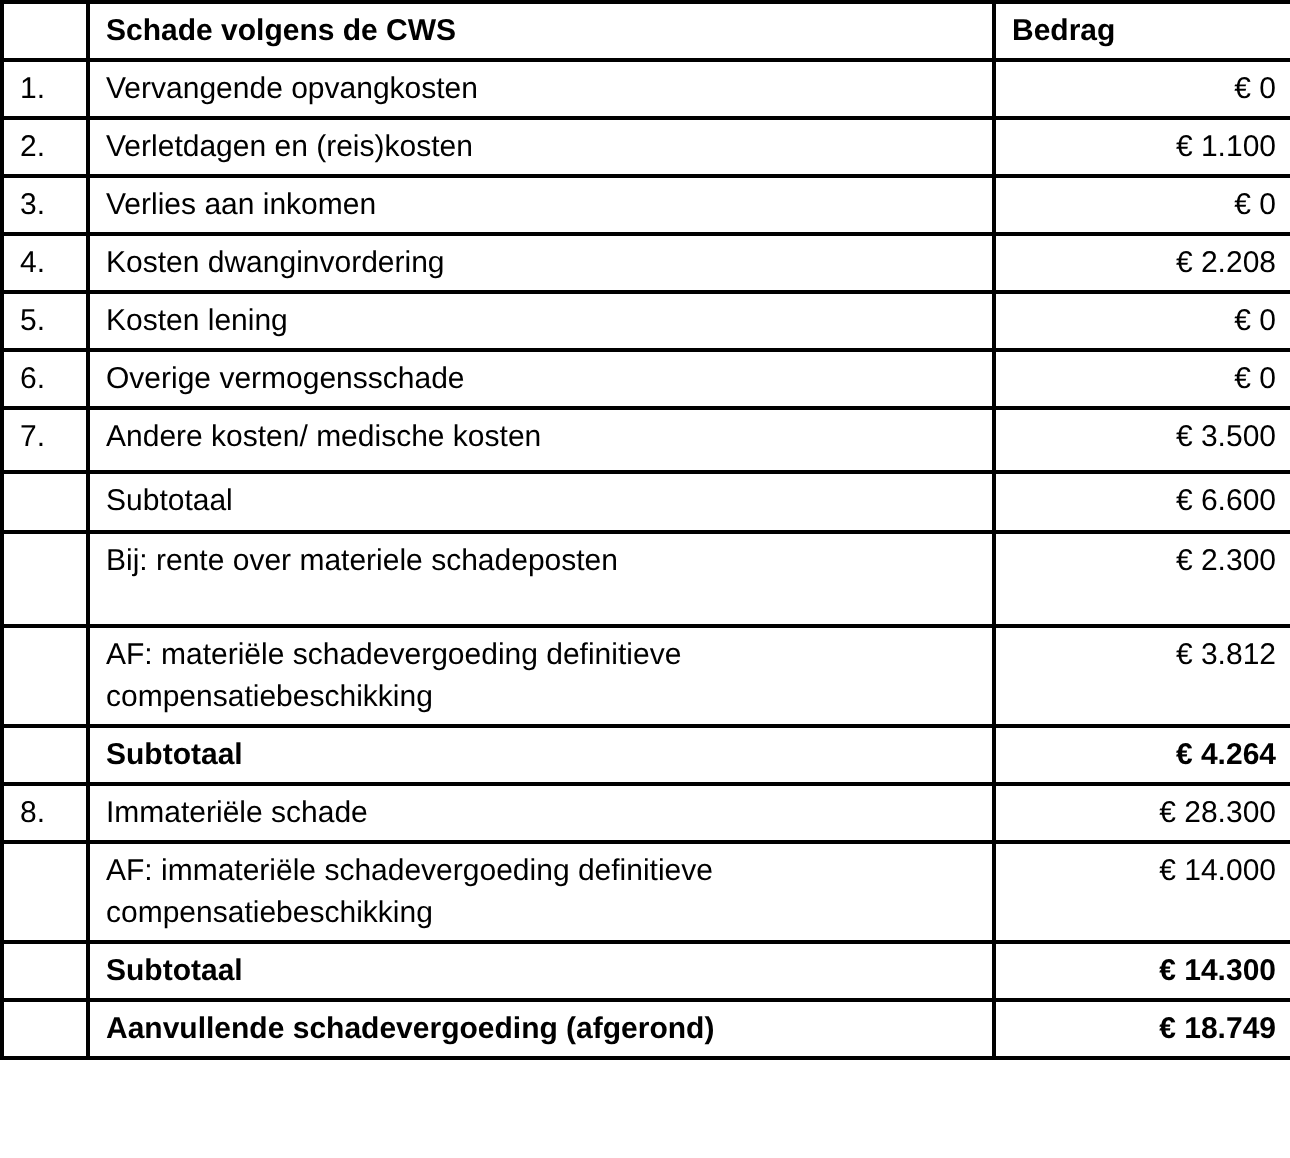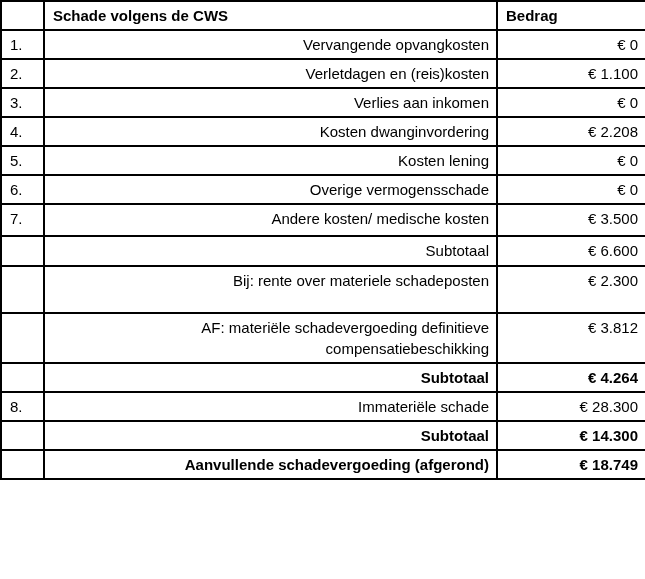--- a/index.html
+++ b/index.html
@@ -29,21 +29,21 @@
     font-weight: normal;
     overflow: hidden;
     word-wrap: break-word;
   }
   table.claims thead th {
     font-weight: bold;
     text-align: left;
     margin-left: 44px;
   }
   .col-num   { width: 43px;  text-align: left; }
-  .col-label { width: 453px; text-align: right; }
+  .col-label { width: 453px; text-align: left; }
   .col-amount{ width: 149px; text-align: right; }
   thead .col-amount { text-align: left; }
   tr.bold td { font-weight: bold; }
 </style>
 </head>
 <body>
 
 <table class="claims">
   <colgroup>
     <col style="width:43px">
@@ -111,20 +111,25 @@
       <tr class="bold" style="height: 28px;">
         <td class="col-num"></td>
         <td class="col-label">Subtotaal</td>
         <td class="col-amount">€ 4.264</td>
       </tr>
       <tr style="height: 29px;">
         <td class="col-num">8.</td>
         <td class="col-label">Immateriële schade</td>
         <td class="col-amount">€ 28.300</td>
       </tr>
+      <tr style="height: 46px;">
+        <td class="col-num"></td>
+        <td class="col-label">AF: immateriële schadevergoeding definitieve compensatiebeschikking</td>
+        <td class="col-amount">€ 14.000</td>
+      </tr>
       <tr class="bold" style="height: 28px;">
         <td class="col-num"></td>
         <td class="col-label">Subtotaal</td>
         <td class="col-amount">€ 14.300</td>
       </tr>
       <tr class="bold" style="height: 29px;">
         <td class="col-num"></td>
         <td class="col-label">Aanvullende schadevergoeding (afgerond)</td>
         <td class="col-amount">€ 18.749</td>
       </tr>

